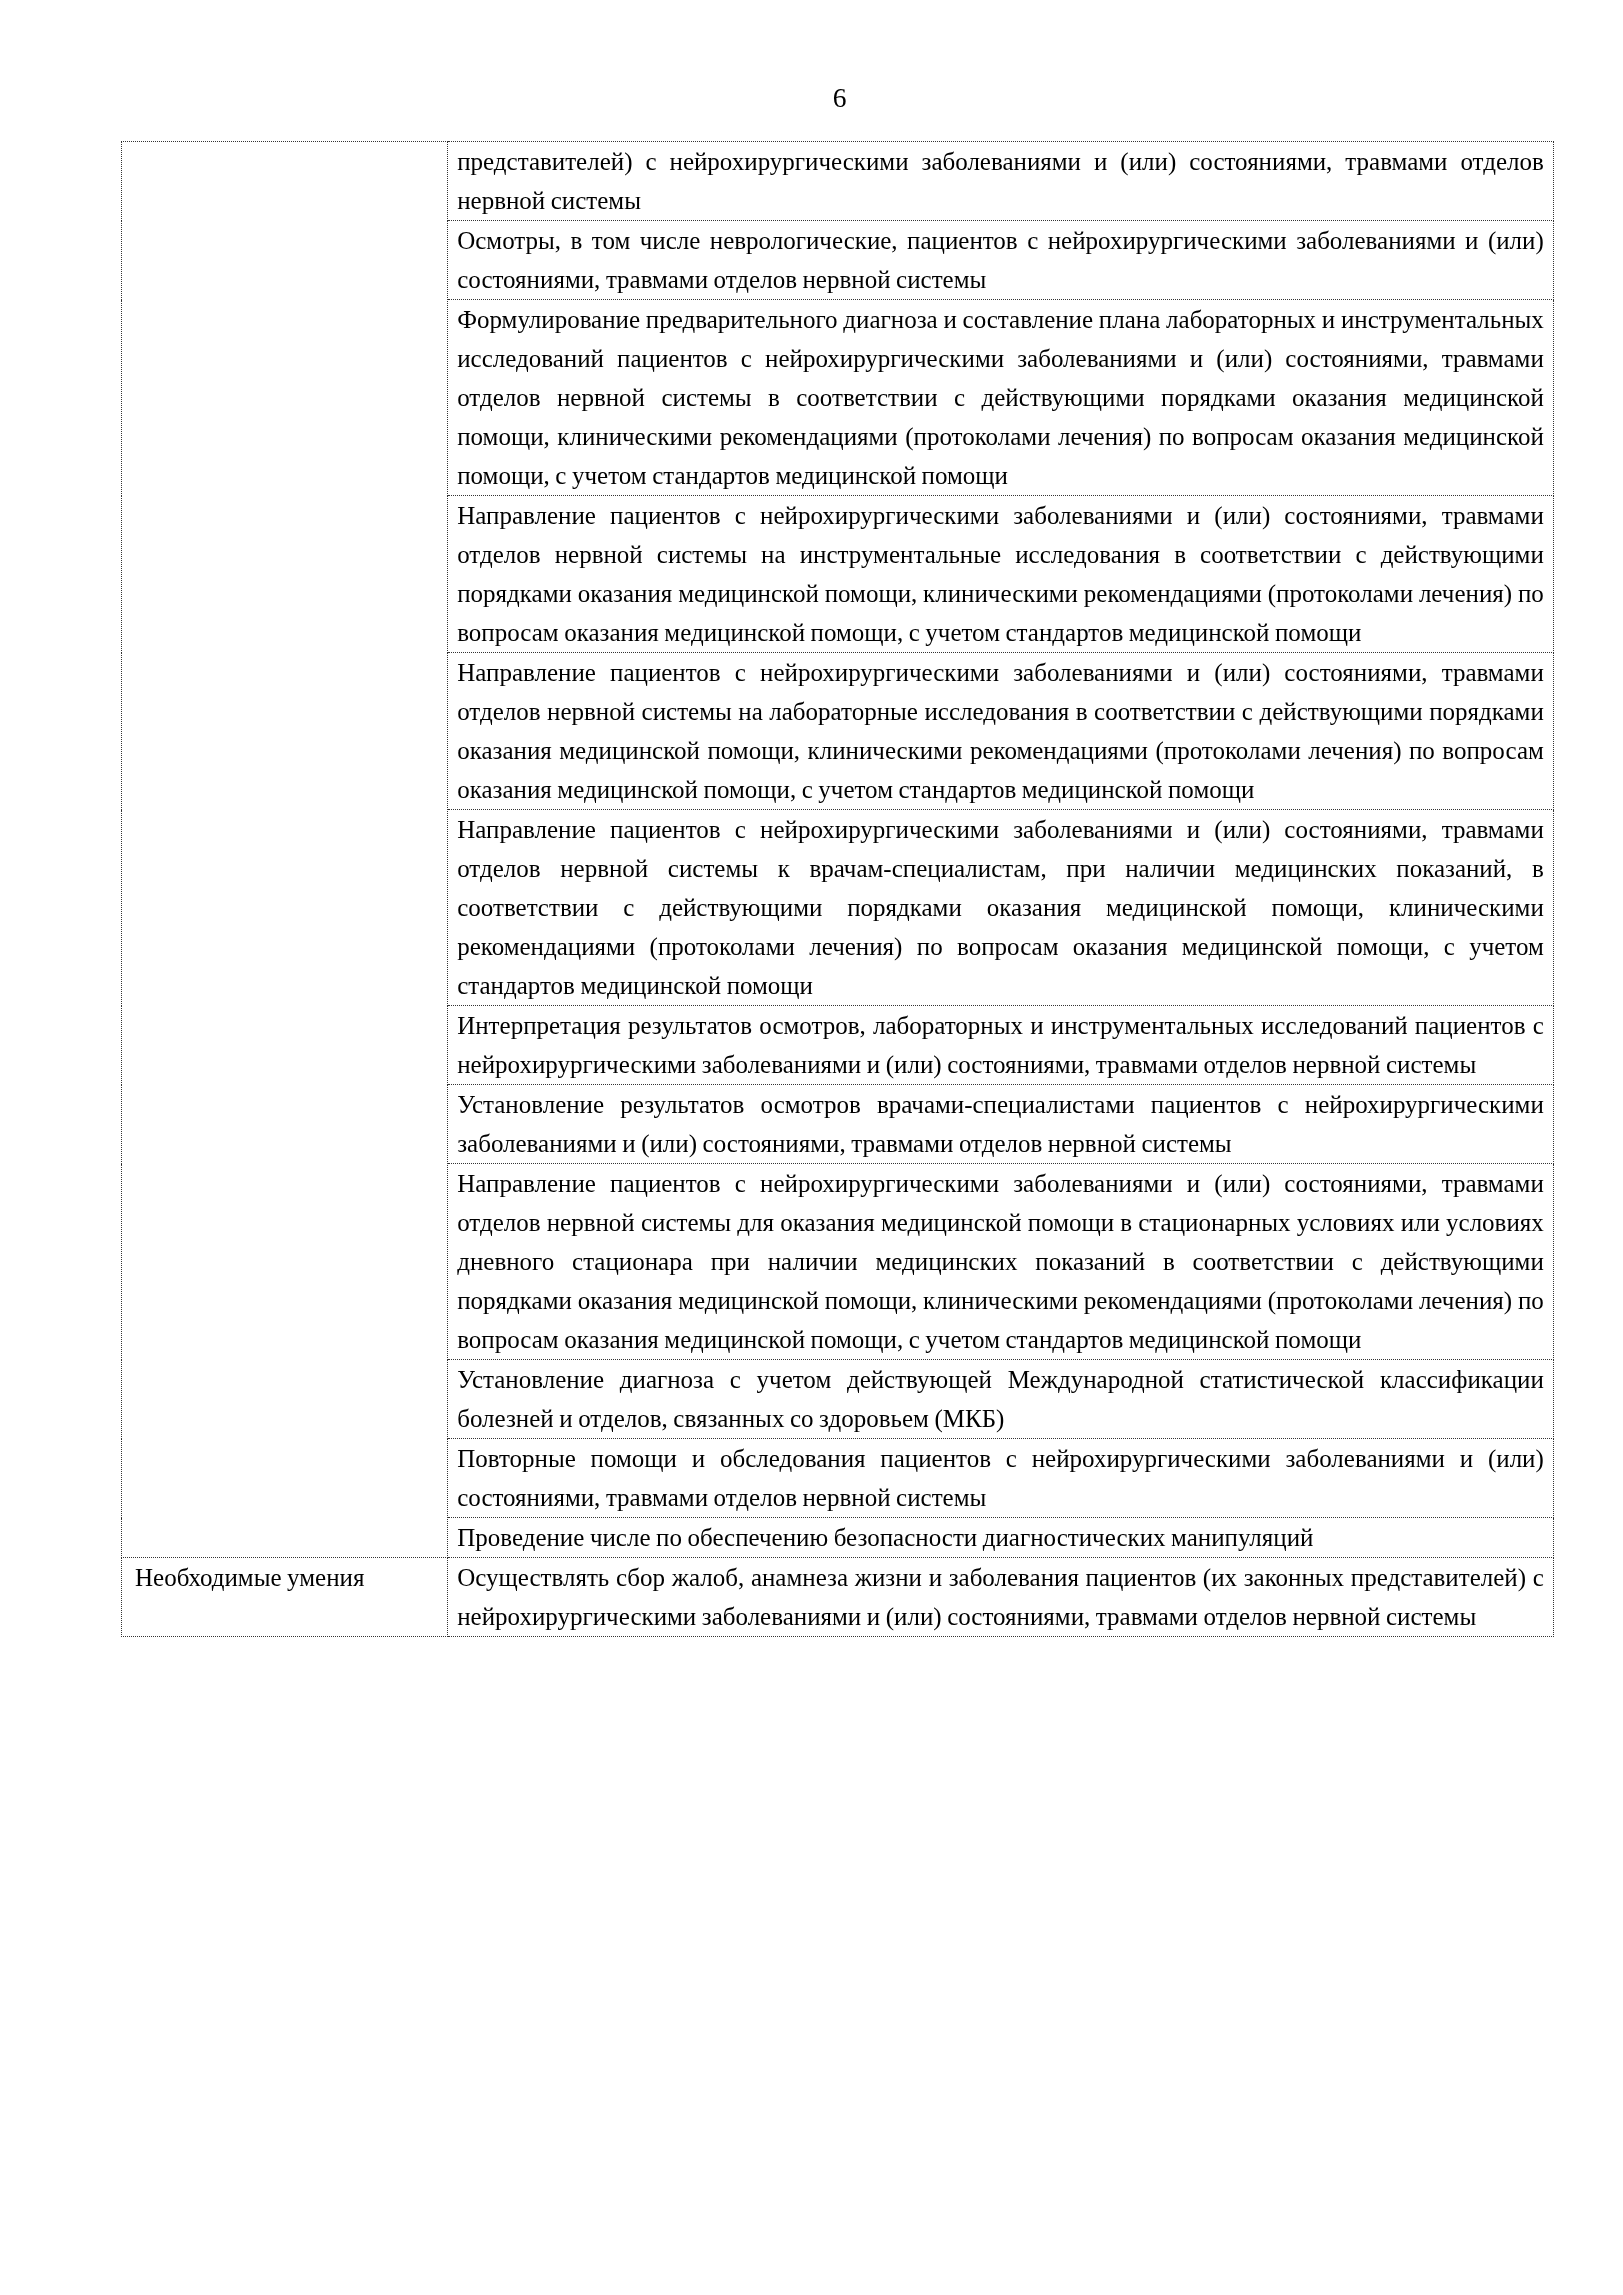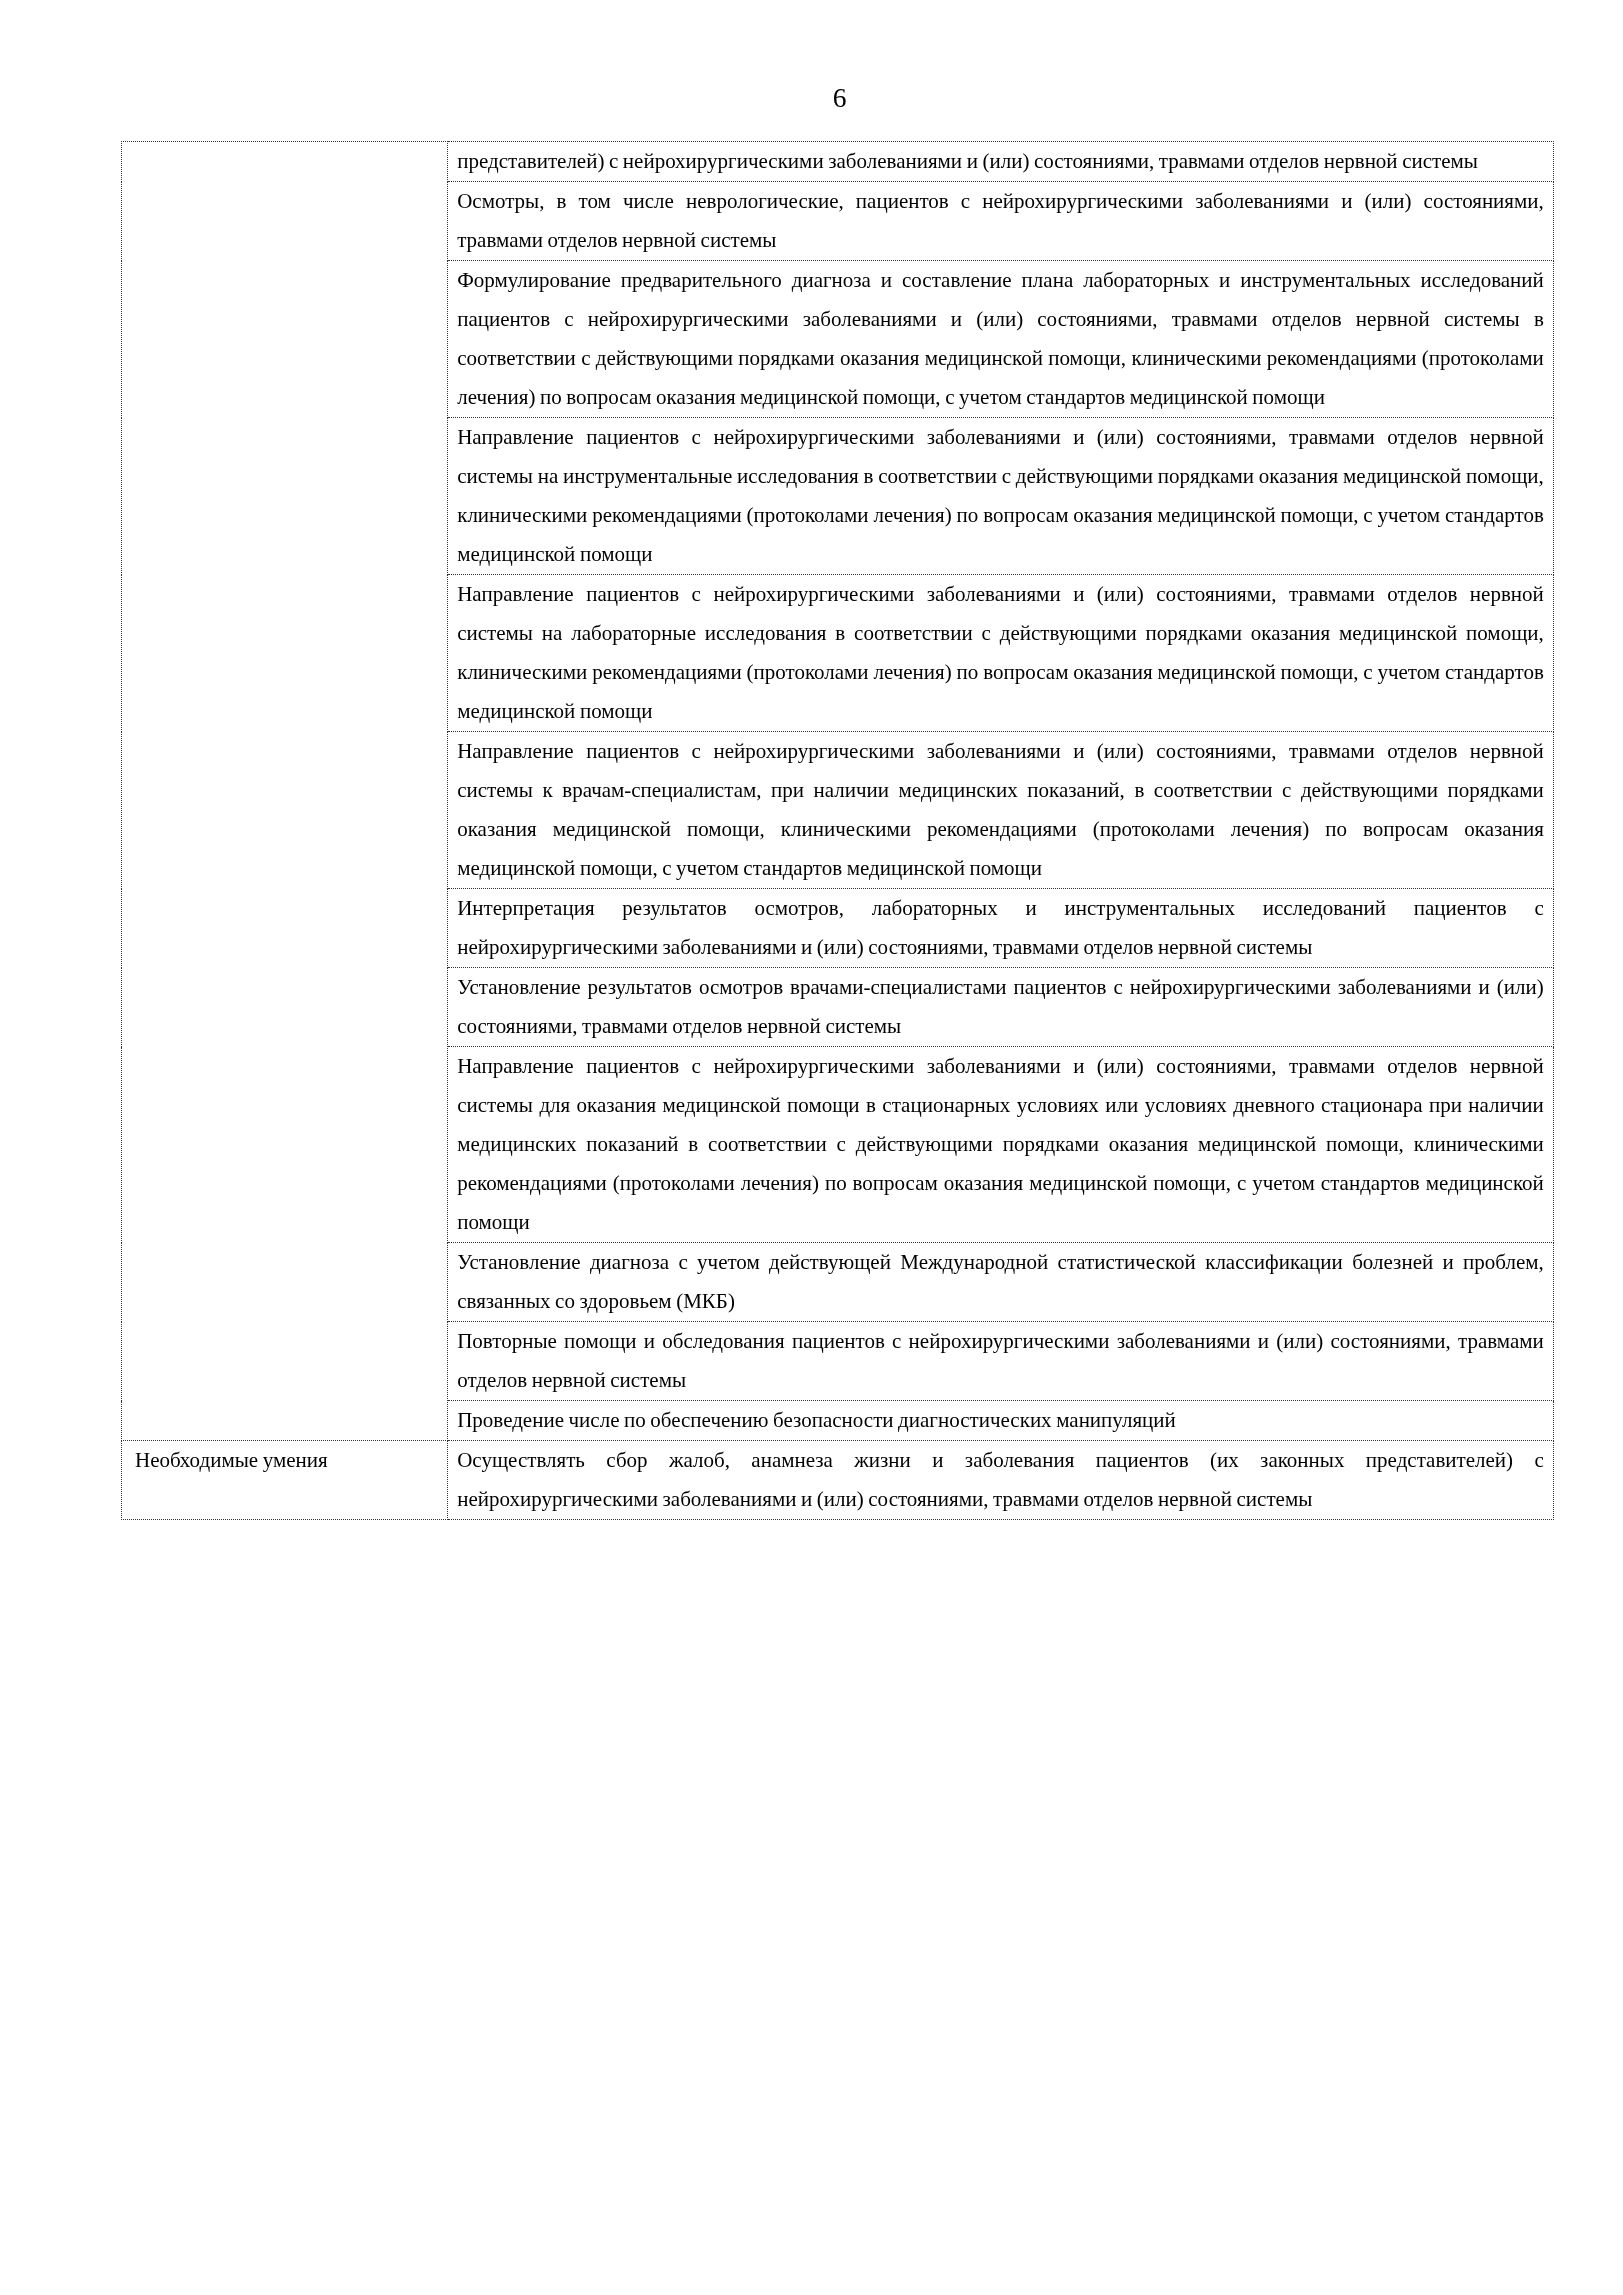--- a/index.html
+++ b/index.html
@@ -29,21 +29,21 @@
       left: 121px;
       top: 141px;
       width: 1431px;
       border-collapse: collapse;
       table-layout: fixed;
     }
     .doc-table td {
       border: 1.3px dotted #333333;
       vertical-align: top;
       padding: 0 9.2px 0 9.2px;
-      font-size: 21px;
+      font-size: 25px;
       line-height: 39px;
       text-align: justify;
       text-align-last: left;
       word-spacing: -0.7px;
     }
     .doc-table col.label-col { width: 326px; }
     .doc-table col.content-col { width: 1106px; }
     .doc-table td.label-cell {
       text-align: right;
       padding-left: 13px;
@@ -85,21 +85,21 @@
     <tr>
       <td>Интерпретация результатов осмотров, лабораторных и инструментальных исследований пациентов с нейрохирургическими заболеваниями и (или) состояниями, травмами отделов нервной системы</td>
     </tr>
     <tr>
       <td>Установление результатов осмотров врачами-специалистами пациентов с нейрохирургическими заболеваниями и (или) состояниями, травмами отделов нервной системы</td>
     </tr>
     <tr>
       <td>Направление пациентов с нейрохирургическими заболеваниями и (или) состояниями, травмами отделов нервной системы для оказания медицинской помощи в стационарных условиях или условиях дневного стационара при наличии медицинских показаний в соответствии с действующими порядками оказания медицинской помощи, клиническими рекомендациями (протоколами лечения) по вопросам оказания медицинской помощи, с учетом стандартов медицинской помощи</td>
     </tr>
     <tr>
-      <td>Установление диагноза с учетом действующей Международной статистической классификации болезней и проблем, связанных со здоровьем (МКБ)</td>
+      <td>Установление диагноза с учетом действующей Международной статистической классификации болезней и отделов, связанных со здоровьем (МКБ)</td>
     </tr>
     <tr>
       <td>Повторные помощи и обследования пациентов с нейрохирургическими заболеваниями и (или) состояниями, травмами отделов нервной системы</td>
     </tr>
     <tr>
       <td>Проведение числе по обеспечению безопасности диагностических манипуляций</td>
     </tr>
     <tr>
       <td class="label-cell">Необходимые умения</td>
       <td>Осуществлять сбор жалоб, анамнеза жизни и заболевания пациентов (их законных представителей) с нейрохирургическими заболеваниями и (или) состояниями, травмами отделов нервной системы</td>

